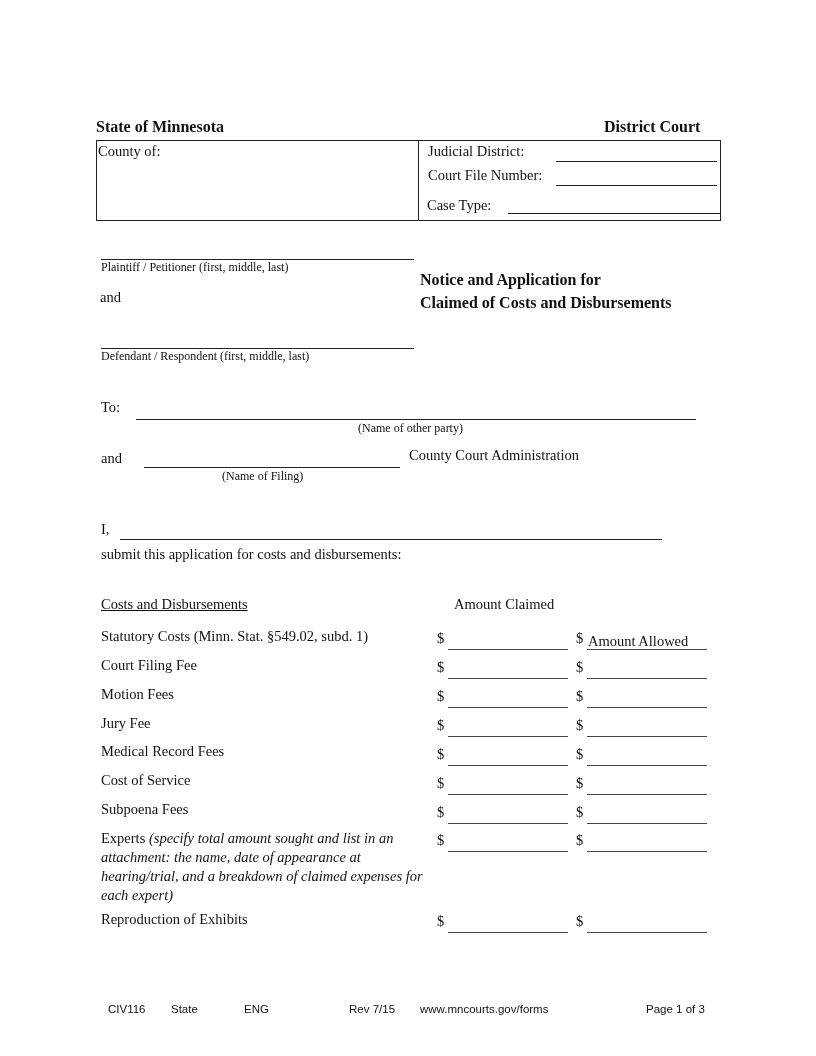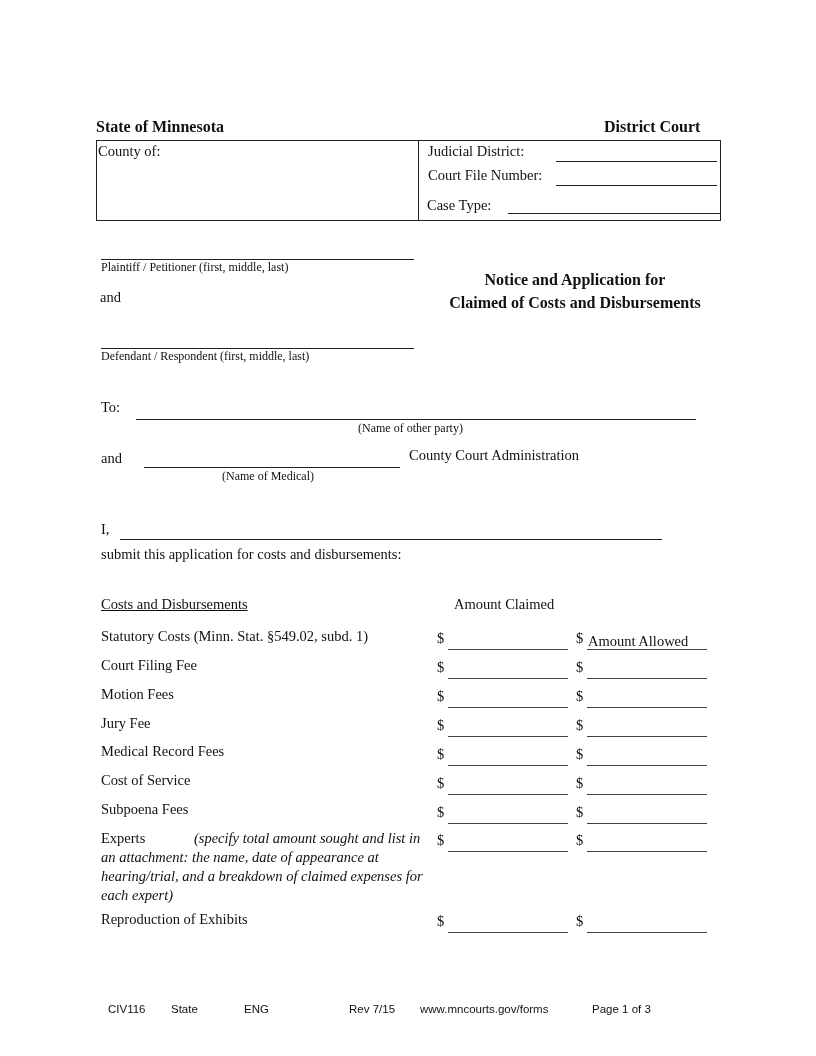--- a/index.html
+++ b/index.html
@@ -4,26 +4,26 @@
 <style>
   html, body { margin: 0; padding: 0; background: #ffffff; }
   body { width: 816px; height: 1056px; position: relative; overflow: hidden;
          font-family: "Liberation Serif", serif; color: #111; }
   .abs { position: absolute; }
   .hdr { font-weight: bold; font-size: 16px; }
   .t14 { font-size: 14.5px; }
   .t12 { font-size: 12px; }
   .line { position: absolute; height: 0; border-top: 1px solid #222; }
   .box { position: absolute; border: 1px solid #222; }
-  .title { font-weight: bold; font-size: 16px; text-align: center; line-height: 23px; }
+  .title { font-weight: bold; font-size: 16px; line-height: 23px; }
   .row-label { position: absolute; left: 101px; font-size: 14.5px; line-height: 19px; }
   .dollar { position: absolute; font-size: 14.5px; }
   .amt-line { position: absolute; height: 0; border-top: 1px solid #444; width: 120px; }
   .footer { font-family: "Liberation Sans", sans-serif; font-size: 11.5px; position: absolute; top: 1003px; }
-  i { font-style: italic; margin-left: 45px; }
+  i { font-style: italic; }
 </style>
 </head>
 <body>
 
 <div class="abs hdr" style="left:96px; top:118px;">State of Minnesota</div>
 <div class="abs hdr" style="left:604px; top:118px;">District Court</div>
 
 <div class="box" style="left:96px; top:140px; width:623px; height:79px;"></div>
 <div class="abs" style="left:418px; top:140px; height:80px; border-left:1px solid #222;"></div>
 <div class="abs t14" style="left:98px; top:143px;">County of:</div>
@@ -44,21 +44,21 @@
   <div>Notice and Application for</div>
   <div>Claimed of Costs and Disbursements</div>
 </div>
 
 <div class="abs t14" style="left:101px; top:399px;">To:</div>
 <div class="line" style="left:136px; top:419px; width:560px;"></div>
 <div class="abs t12" style="left:358px; top:421px;">(Name of other party)</div>
 <div class="abs t14" style="left:101px; top:450px;">and</div>
 <div class="line" style="left:144px; top:467px; width:256px;"></div>
 <div class="abs t14" style="left:409px; top:447px;">County Court Administration</div>
-<div class="abs t12" style="left:222px; top:469px;">(Name of Medical)</div>
+<div class="abs t12" style="left:222px; top:469px;">(Name of Filing)</div>
 <div class="abs t14" style="left:101px; top:521px;">I,</div>
 <div class="line" style="left:120px; top:539px; width:542px;"></div>
 <div class="abs t14" style="left:101px; top:546px;">submit this application for costs and disbursements:</div>
 
 <div class="abs t14" style="left:101px; top:596px; text-decoration:underline;">Costs and Disbursements</div>
 <div class="abs t14" style="left:454px; top:596px;">Amount Claimed</div>
 <div class="abs t14" style="left:588px; top:596px;margin-top:37px;">Amount Allowed</div>
 
 <div class="row-label" style="top:627px;">Statutory Costs (Minn. Stat. §549.02, subd. 1)</div>
 <div class="dollar" style="left:437px; top:630px;">$</div>
@@ -112,13 +112,13 @@
 <div class="dollar" style="left:437px; top:913px;">$</div>
 <div class="amt-line" style="left:448px; top:932px;"></div>
 <div class="dollar" style="left:576px; top:913px;">$</div>
 <div class="amt-line" style="left:587px; top:932px;"></div>
 
 <div class="footer" style="left:108px;">CIV116</div>
 <div class="footer" style="left:171px;">State</div>
 <div class="footer" style="left:244px;text-align:right;">ENG</div>
 <div class="footer" style="left:317px;margin-left:32px;">Rev 7/15</div>
 <div class="footer" style="left:420px;">www.mncourts.gov/forms</div>
-<div class="footer" style="left:592px;">Page 1 of 3</div>
+<div class="footer" style="left:646px;">Page 1 of 3</div>
 
 </body></html>

